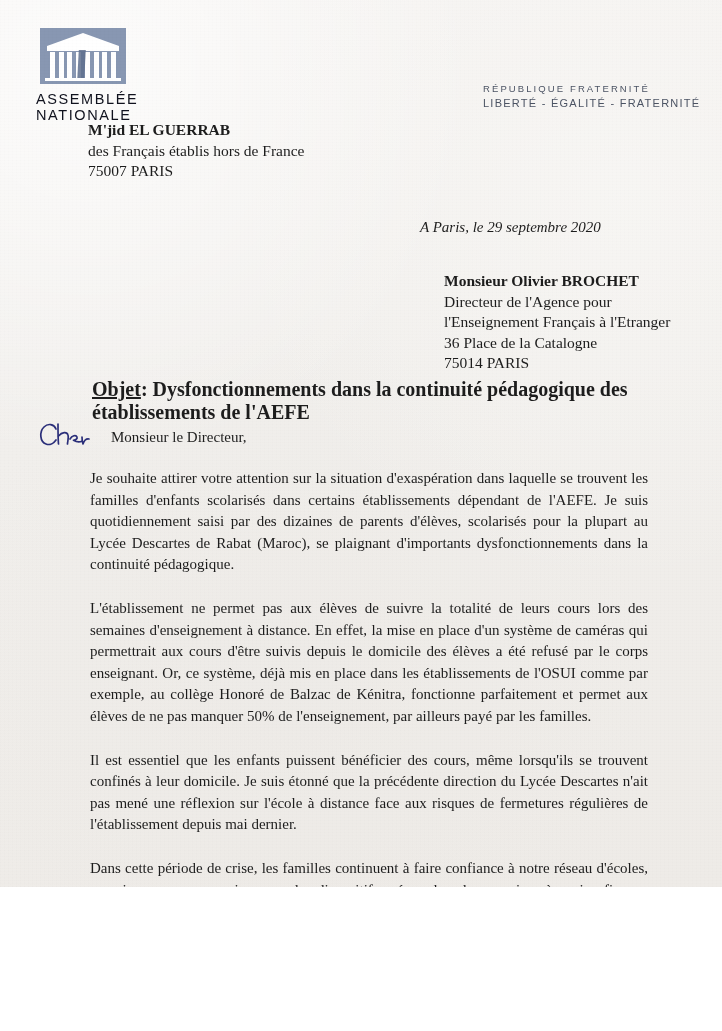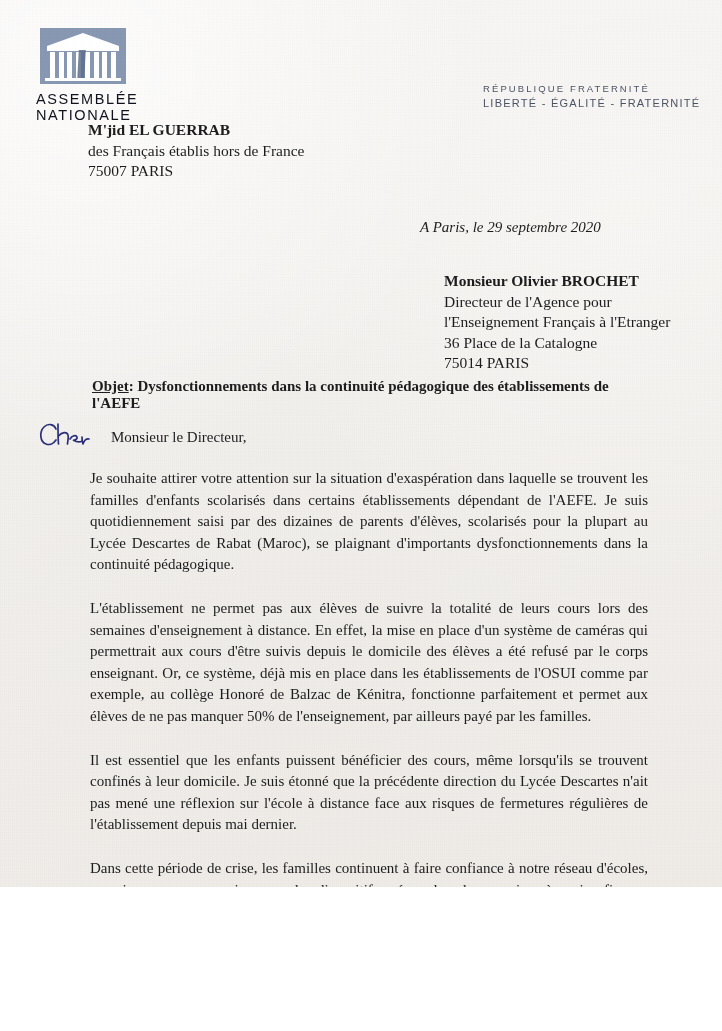--- a/index.html
+++ b/index.html
@@ -149,21 +149,21 @@
     margin-top: 17px;
   }
   .recipient .name { font-weight: bold; }
 
   
   .subject {
     position: absolute;
     left: 92px;
     top: 378px;
     width: 560px;
-    font-size: 15px;
+    font-size: 20px;
     font-weight: bold;
   }
   .subject .lbl { text-decoration: underline; }
 
   
   .salutation {
     position: absolute;
     left: 92px;
     top: 429px;
     font-size: 15px;

